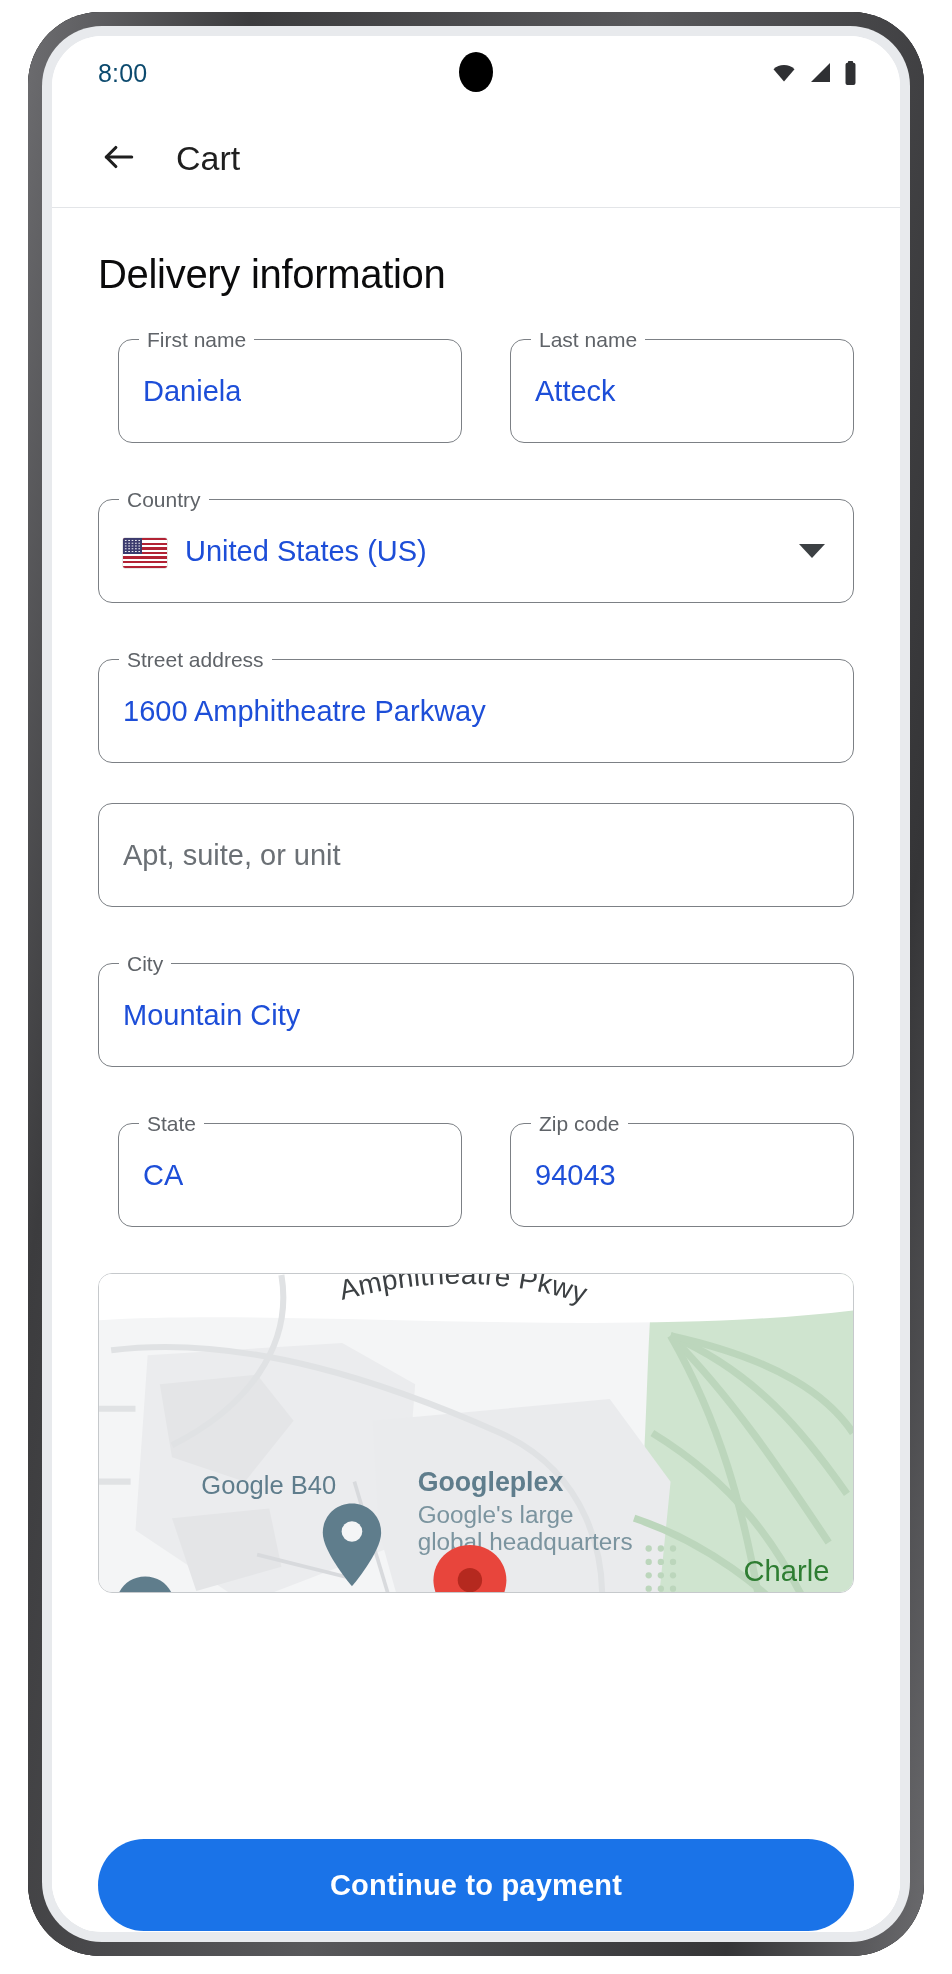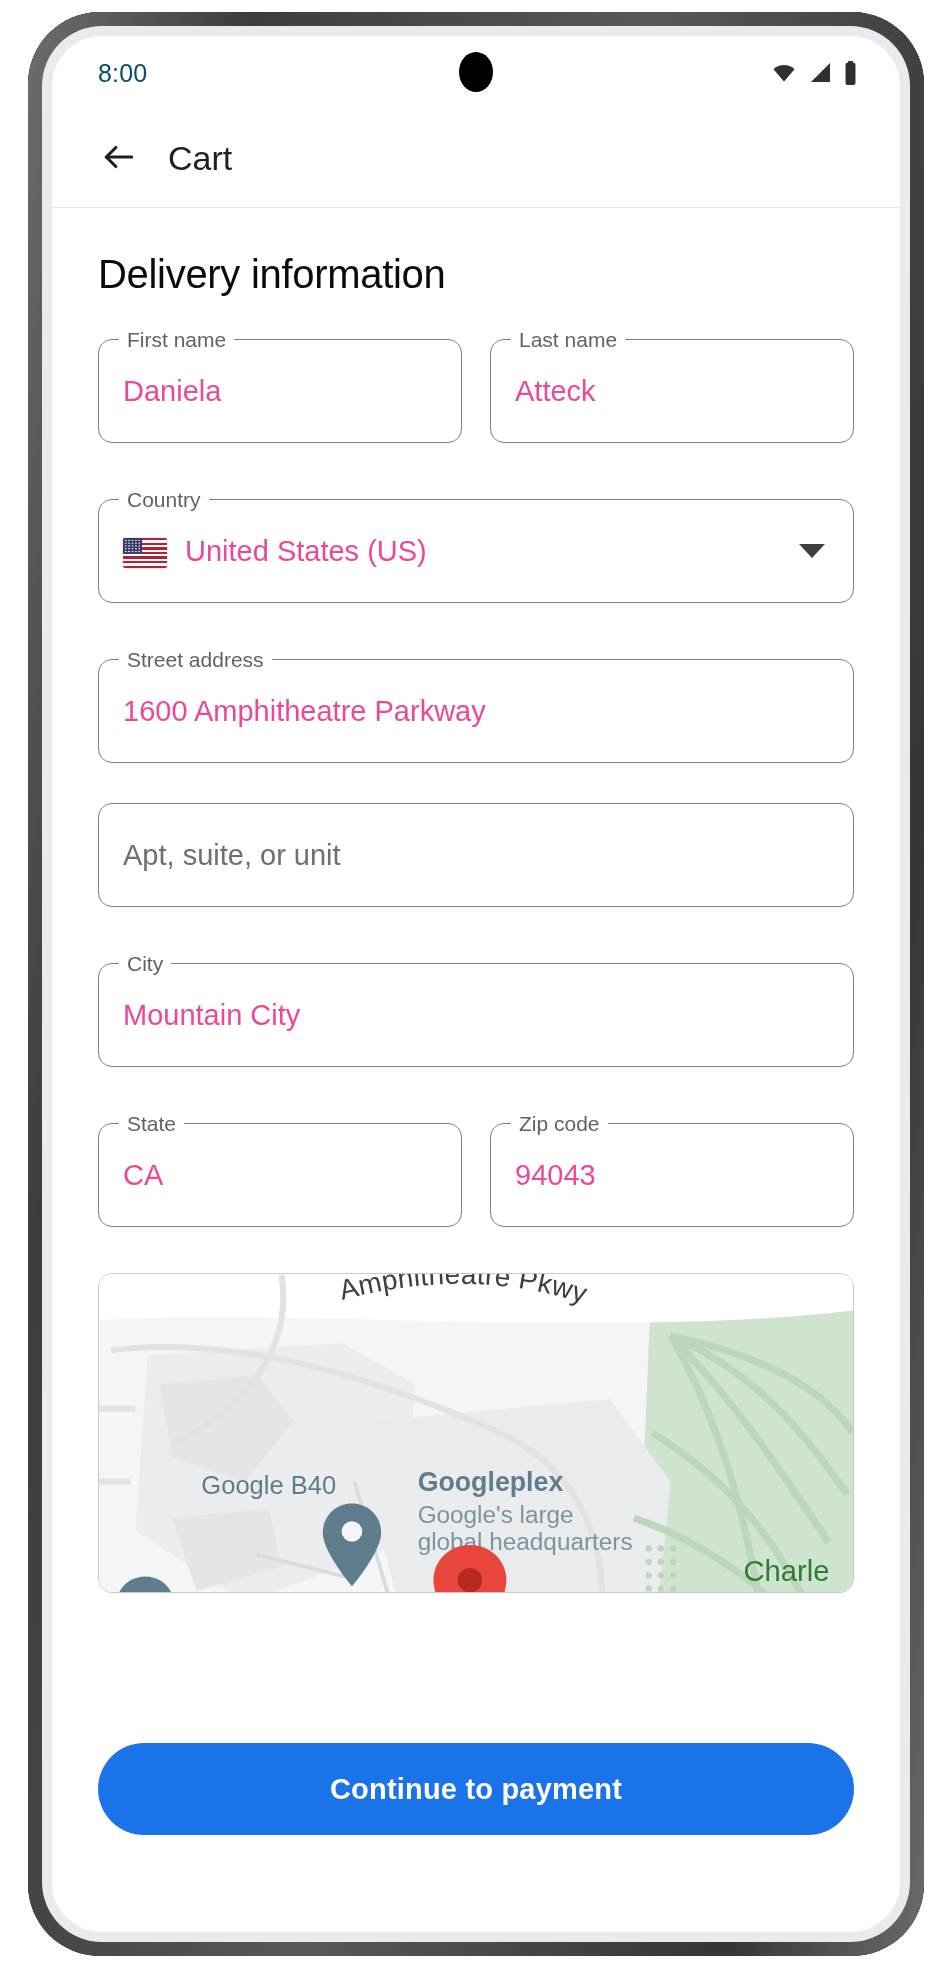--- a/index.html
+++ b/index.html
@@ -59,21 +59,21 @@
   }
   .status-icons{
     margin-left:auto; display:flex; align-items:center; gap: 9px;
   }
   .ico { fill:#2f3033; display:block; }
 
   
   .appbar{
     height: 98px;
     display:flex; align-items:center;
-    padding-left: 46px; gap: 28px;
+    padding-left: 46px; gap: 36px;
     background:#ffffff;
     border-bottom:1px solid #e3e5e8;
   }
   .back-btn{
     width:42px;height:42px;display:flex;align-items:center;justify-content:center;
     cursor:pointer;
   }
   .appbar-title{ font-size:34px; color:#1f1f1f; }
 
   
@@ -84,21 +84,21 @@
     background:#ffffff;
   }
   .page-title{
     font-size: 40px; color:#0b0b0c;
     padding: 44px 46px 8px 46px;
     letter-spacing:-.3px;
   }
 
   .form{ padding: 0 46px; }
   .row{ display:flex; gap: 28px; }
-  .col{ flex:1; min-width:0; }
+  .col{ flex:1; min-width:0;margin-left:20px; }
 
   
   .field{
     position:relative;
     height: 104px;
     margin-top: 34px;
     border:1.6px solid #7c8085;
     border-radius:14px;
     display:flex; align-items:center;
     padding: 0 24px;
@@ -109,21 +109,21 @@
     top: -13px; left: 20px;
     padding: 0 8px;
     background:#ffffff;
     font-size: 21px;
     color:#5f6368;
     line-height:26px;
     white-space:nowrap;
   }
   .field-value{
     font-size: 29px;
-    color:#ec4899;
+    color:#1d4ed8;
     white-space:nowrap; overflow:hidden; text-overflow:ellipsis;
   }
   .field-value.placeholder{ color:#6b7075; }
 
   .select-arrow{
     position:absolute; right: 28px; top:50%; transform:translateY(-50%);
     width:0;height:0;
     border-left: 13px solid transparent;
     border-right: 13px solid transparent;
     border-top: 14px solid #3c4043;
@@ -161,21 +161,21 @@
     position:relative;
     background:#f2f3f4;
   }
   .map-svg{ display:block; width:100%; height:100%; }
 
   
   .bottombar{
     position:absolute; left:0; right:0; bottom:0;
     height: 188px;
     background:#ffffff;
-    display:flex; align-items:flex-start; justify-content:center;
+    display:flex; align-items:flex-end; justify-content:center;
     z-index:5;
   }
   .cta{
     width: calc(100% - 92px);
     height: 92px;
     border:none; border-radius:46px;
     background:#1a73e8;
     color:#ffffff;
     font-family:"Liberation Sans", sans-serif;
     font-size:29px; font-weight:bold;

